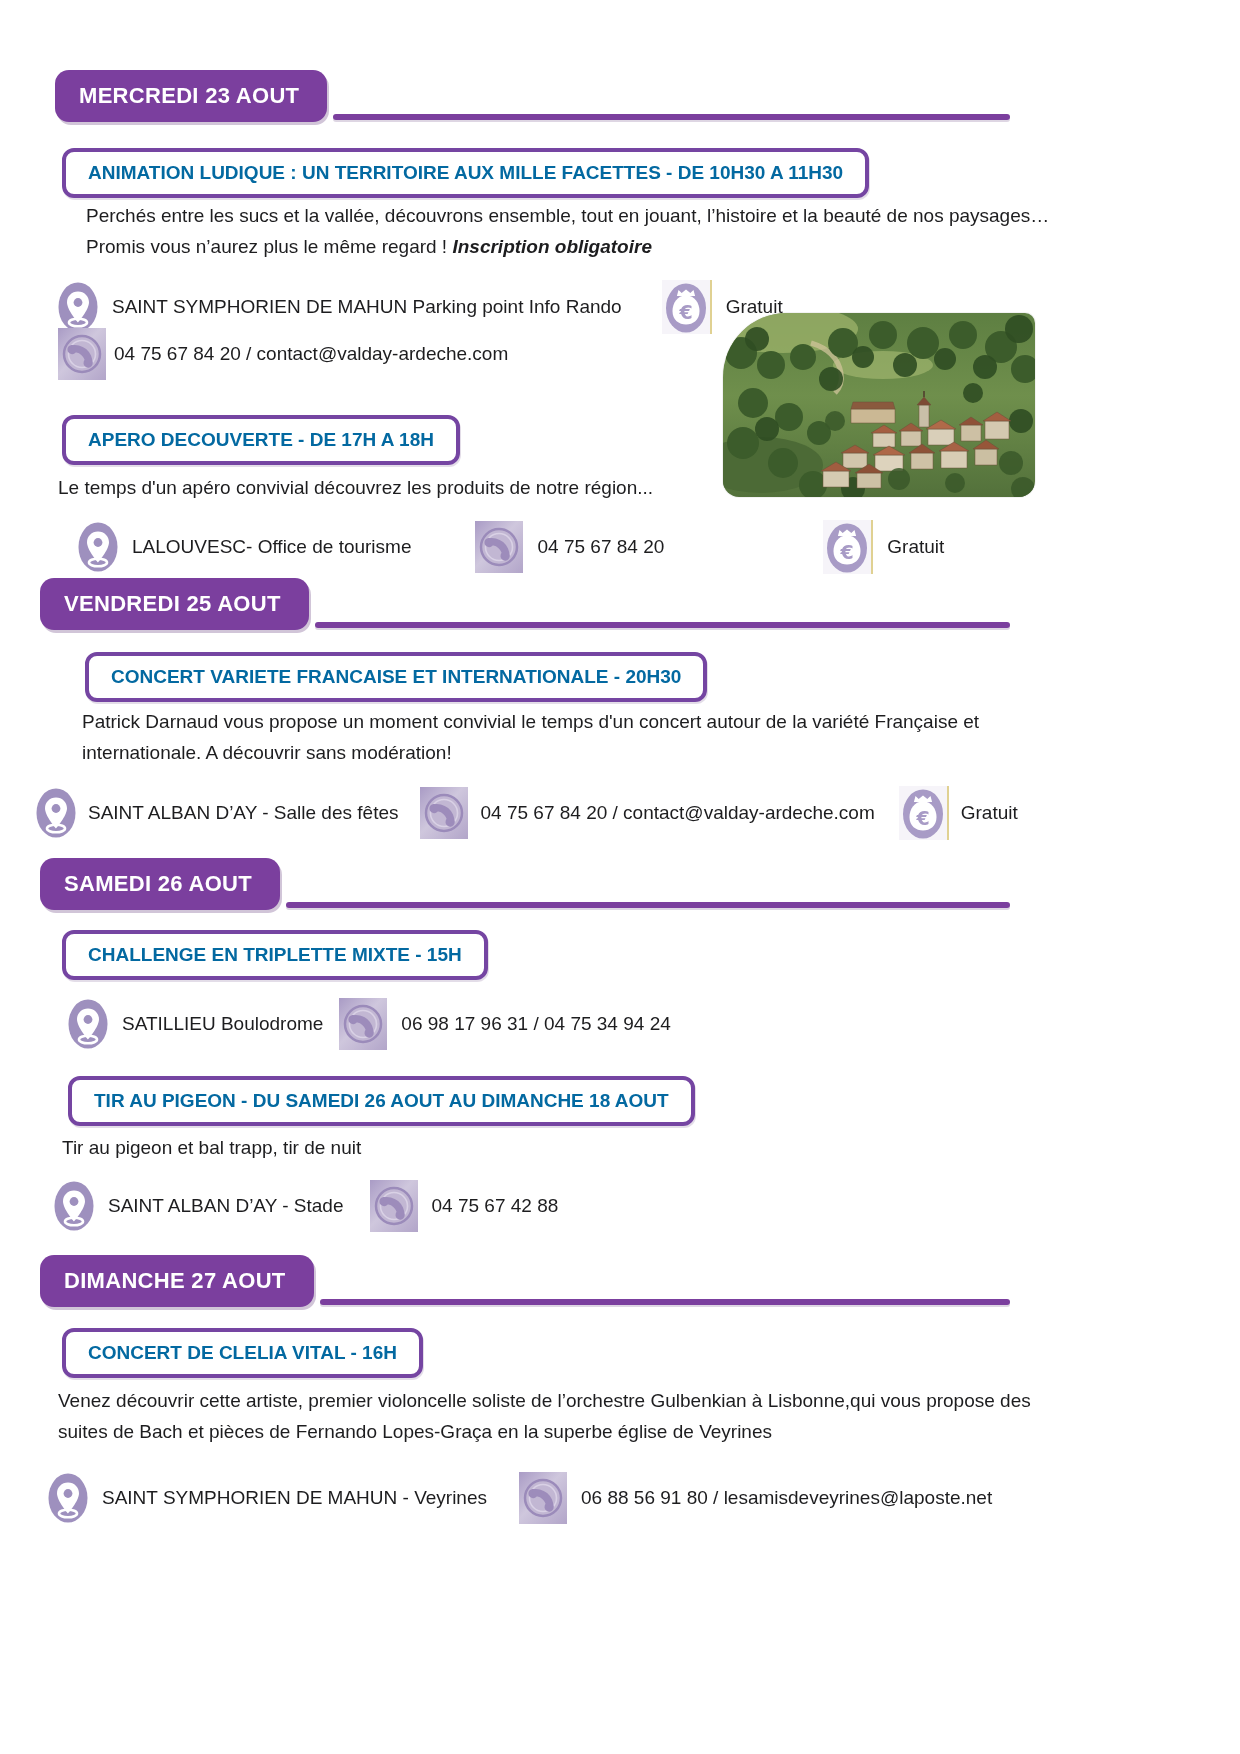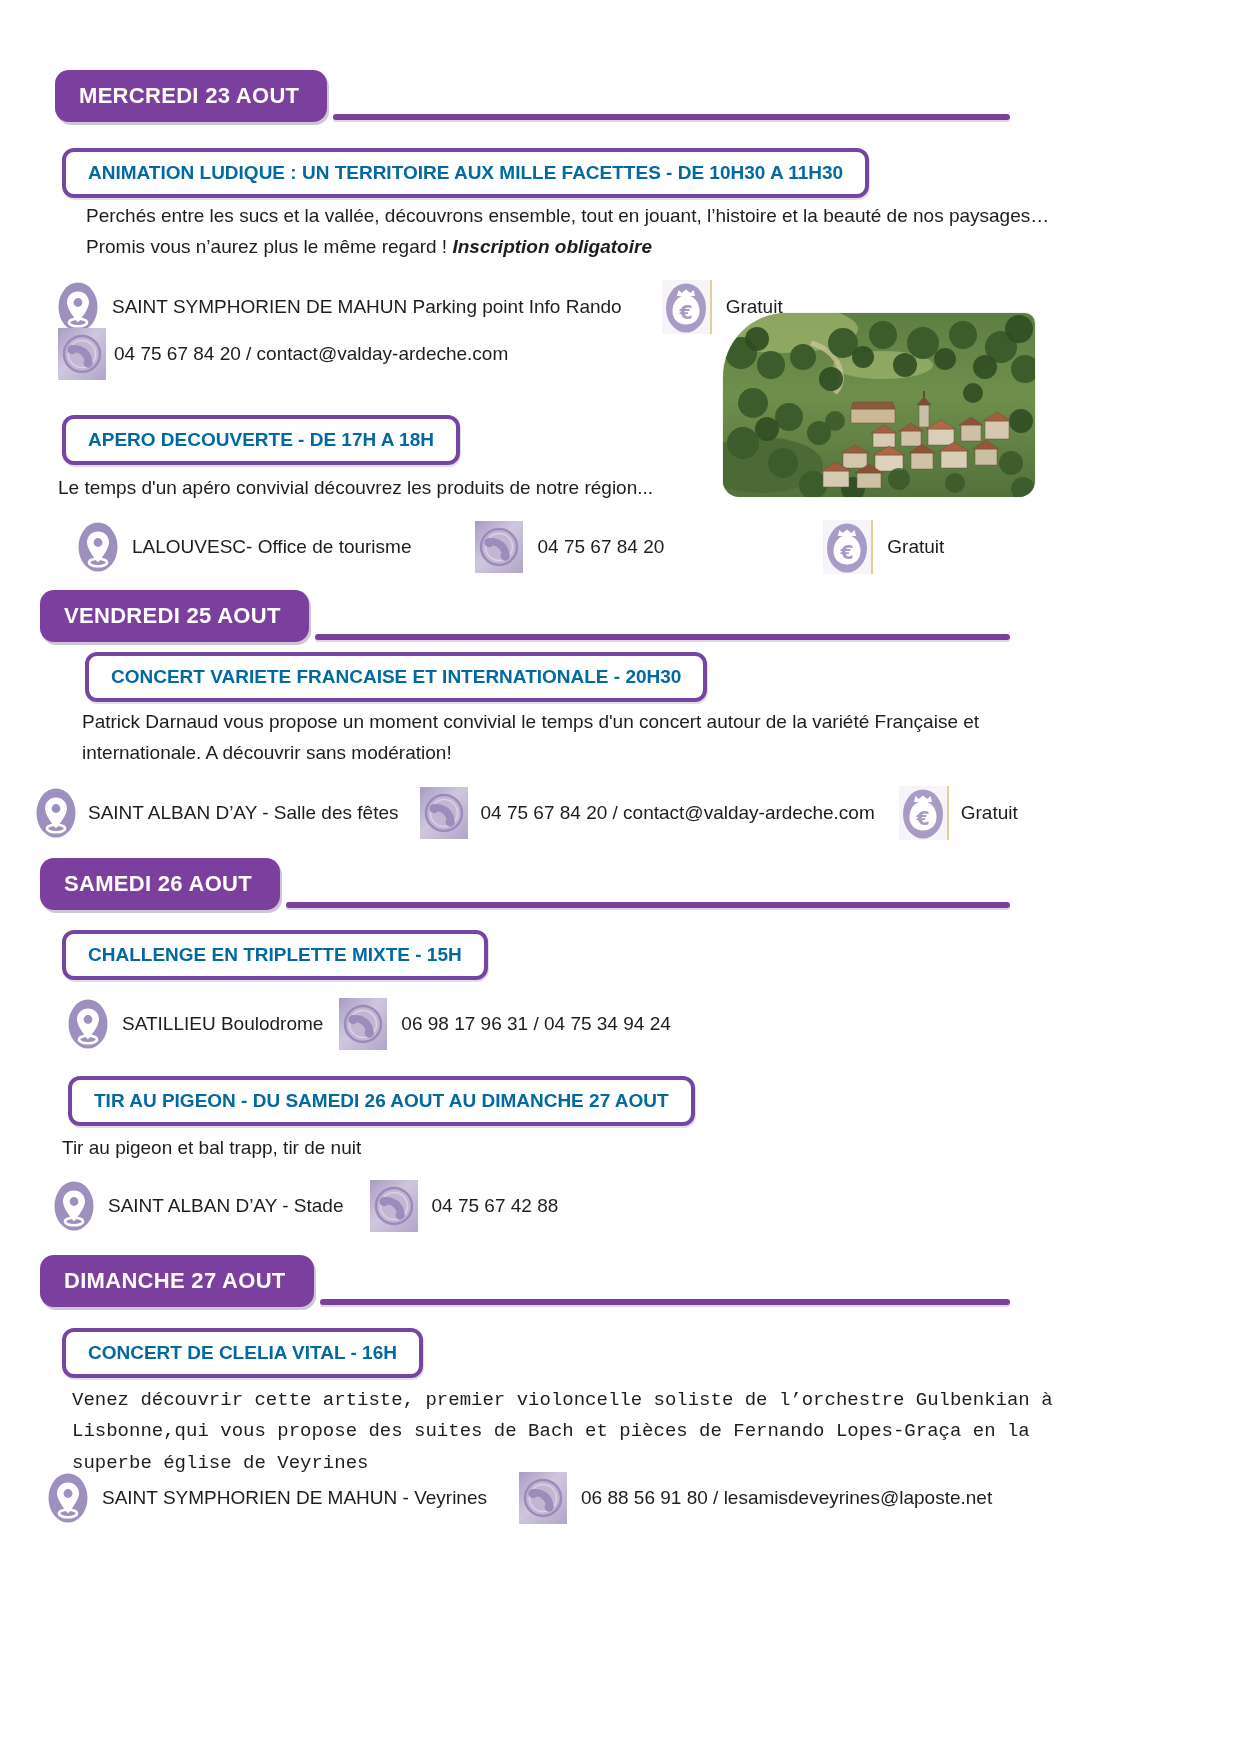--- a/index.html
+++ b/index.html
@@ -253,21 +253,21 @@
       </span>
     <span class="txt">04 75 67 84 20</span>
     <span class="icon euro" style="margin-left:145px;">
         <svg width="44" height="54">
           <use href="#sym-euro"></use>
         </svg>
       </span>
     <span class="txt">Gratuit</span>
   </div>
 
-  <div class="abs day-header" style="left:40px;top:590px;width:970px;">
+  <div class="abs day-header" style="left:40px;top:578px;width:970px;">
     <div class="day-pill"><span>VENDREDI 25 AOUT</span></div>
     <div class="day-line"></div>
   </div>
 
   <div class="abs" style="left:85px;top:652px;">
     <div class="event-title-box">CONCERT VARIETE FRANCAISE ET INTERNATIONALE - 20H30</div>
   </div>
 
   <p class="abs desc" style="left:82px;top:706px;width:920px;"><span>Patrick Darnaud vous propose un moment convivial le temps d'un concert autour de la variété Française et internationale. A découvrir sans modération!</span></p>
 
@@ -310,21 +310,21 @@
     <span class="txt">SATILLIEU Boulodrome</span>
     <span class="icon phone" style="margin-left:2px;">
         <svg width="48" height="52">
           <use href="#sym-phone"></use>
         </svg>
       </span>
     <span class="txt">06 98 17 96 31 / 04 75 34 94 24</span>
   </div>
 
   <div class="abs" style="left:68px;top:1076px;">
-    <div class="event-title-box">TIR AU PIGEON - DU SAMEDI 26 AOUT AU DIMANCHE 27 AOUT</div>
+    <div class="event-title-box">TIR AU PIGEON - DU SAMEDI 26 AOUT AU DIMANCHE 18 AOUT</div>
   </div>
 
   <p class="abs desc" style="left:62px;top:1132px;width:800px;"><span>Tir au pigeon et bal trapp, tir de nuit</span></p>
 
   <div class="abs row" style="left:54px;top:1180px;align-items:center;">
     <span class="icon loc">
         <svg width="40" height="50">
           <use href="#sym-loc"></use>
         </svg>
       </span>
@@ -339,21 +339,21 @@
 
   <div class="abs day-header" style="left:40px;top:1255px;width:970px;">
     <div class="day-pill"><span>DIMANCHE 27 AOUT</span></div>
     <div class="day-line"></div>
   </div>
 
   <div class="abs" style="left:62px;top:1328px;">
     <div class="event-title-box">CONCERT DE CLELIA VITAL - 16H</div>
   </div>
 
-  <p class="abs desc" style="left:72px;top:1385px;width:985px;font-family:Liberation Mono, monospace;"><span>Venez découvrir cette artiste, premier violoncelle soliste  de l’orchestre Gulbenkian à Lisbonne,qui vous propose des suites de Bach et pièces de Fernando Lopes-Graça en la superbe église de Veyrines</span></p>
+  <p class="abs desc" style="left:58px;top:1385px;width:985px;"><span>Venez découvrir cette artiste, premier violoncelle soliste  de l’orchestre Gulbenkian à Lisbonne,qui vous propose des suites de Bach et pièces de Fernando Lopes-Graça en la superbe église de Veyrines</span></p>
 
   <div class="abs row" style="left:48px;top:1472px;">
     <span class="icon loc">
         <svg width="40" height="50">
           <use href="#sym-loc"></use>
         </svg>
       </span>
     <span class="txt">SAINT SYMPHORIEN DE MAHUN - Veyrines</span>
     <span class="icon phone" style="margin-left:18px;">
         <svg width="48" height="52">

